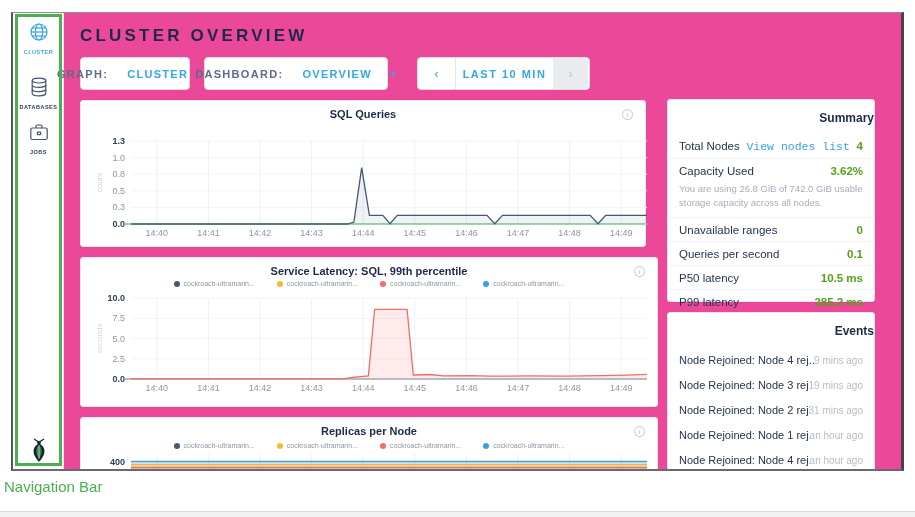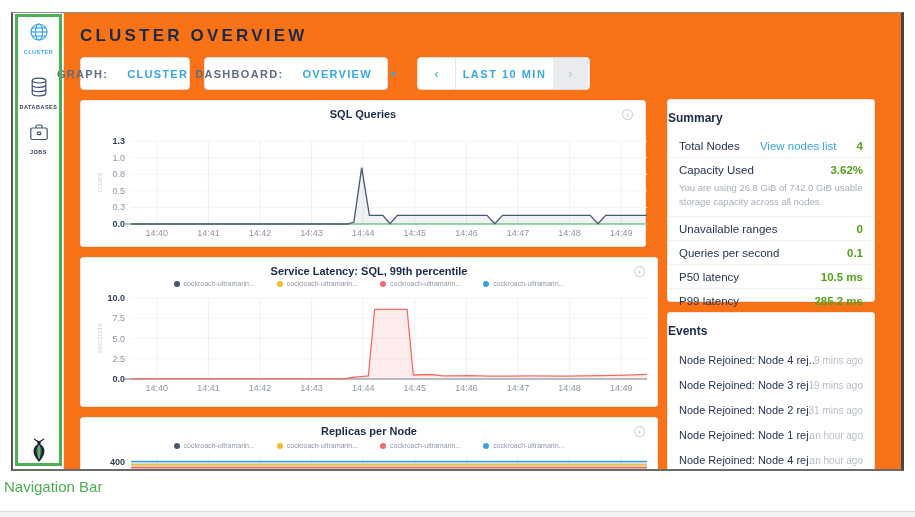--- a/index.html
+++ b/index.html
@@ -1,19 +1,19 @@
 <!DOCTYPE html>
 <html><head>
 <meta charset="utf-8">
 <style>
   * { margin:0; padding:0; box-sizing:border-box; }
   html,body { width:915px; height:517px; background:#ffffff; font-family:"Liberation Sans",sans-serif; position:relative; overflow:hidden; }
 
   
-  .app-window { position:absolute; left:11px; top:12px; width:893px; height:459px; background:#f97316;
+  .app-window { position:absolute; left:11px; top:12px; width:893px; height:459px; background:#ec4899;
     border-top:1px solid #8f8f8f; border-bottom:2px solid #6a6a6a; border-left:2px solid #565656; border-right:3px solid #454545;
     overflow:hidden; }
 
   
   .sidebar { position:absolute; left:0; top:0; width:51px; height:100%; background:#fff; border-right:1px solid #e3e6ea; }
   .nav-highlight { position:absolute; left:2px; top:1px; width:47px; height:452px; border:3px solid #4caf50; z-index:9; pointer-events:none; }
   .side-item { position:absolute; left:0; width:51px; display:flex; flex-direction:column; align-items:center; cursor:pointer; }
   .side-item .lbl { font-size:5.5px; font-weight:bold; letter-spacing:.5px; margin-top:3px; color:#2d3c58; }
   .side-item.active .lbl { color:#38a5e2; }
   .logo-wrap { position:absolute; left:0; top:425px; width:51px; display:flex; justify-content:center; }
@@ -37,24 +37,24 @@
   .chart-title { position:absolute; top:7px; left:0; width:100%; text-align:center; font-size:11px; font-weight:bold; color:#1b2a4a; }
   .info-icon { position:absolute; top:8px; right:12px; width:11px; height:11px; border:1px solid #c3c8d2; border-radius:50%;
         color:#b9bfca; font-size:8px; font-style:italic; font-family:"Liberation Serif",serif; display:flex; align-items:center; justify-content:center; cursor:pointer; }
   .legend { position:absolute; left:0; width:100%; display:flex; justify-content:center; gap:22px; }
   .legend-item { display:flex; align-items:center; gap:4px; }
   .legend-dot { width:6px; height:6px; border-radius:50%; }
   .legend-text { font-size:7px; color:#8e96a4; }
   .chart-svg-wrap { position:absolute; left:0; top:0; }
 
   
-  .panel-title { text-align:left; font-size:12px; font-weight:bold; color:#1b2a4a; padding:11px 0 9px 0; }
+  .panel-title { text-align:right; font-size:12px; font-weight:bold; color:#1b2a4a; padding:11px 0 9px 0; }
   .metric-row { display:flex; justify-content:space-between; align-items:baseline; padding:6px 11px 5px 11px; border-top:1px solid #eef0f3; }
   .metric-label { font-size:11.5px; color:#253452; }
-  .metric-link { font-size:11.5px; color:#35a7e2; cursor:pointer; }
+  .metric-link { font-size:11.5px; color:#35a7e2; cursor:pointer;font-family:Liberation Mono, monospace; }
   .metric-value { font-size:11.5px; font-weight:bold; color:#52a318; }
   .metric-subtext { font-size:9.5px; color:#a6adba; line-height:1.45; padding:0 11px 7px 11px; }
   .event-row { display:flex; justify-content:space-between; align-items:baseline; padding:7px 11px 6px 11px; }
   .event-label { font-size:11px; color:#253452; white-space:nowrap; overflow:hidden; max-width:140px; }
   .event-time { font-size:10px; color:#b6bcc8; white-space:nowrap; }
 
   
   .caption { position:absolute; left:4px; top:478px; font-size:15px; color:#4caf50; }
   .bottom-strip { position:absolute; left:0; top:511px; width:915px; height:6px; background:#f2f2f2; border-top:1px solid #d9d9d9; }
 </style>

